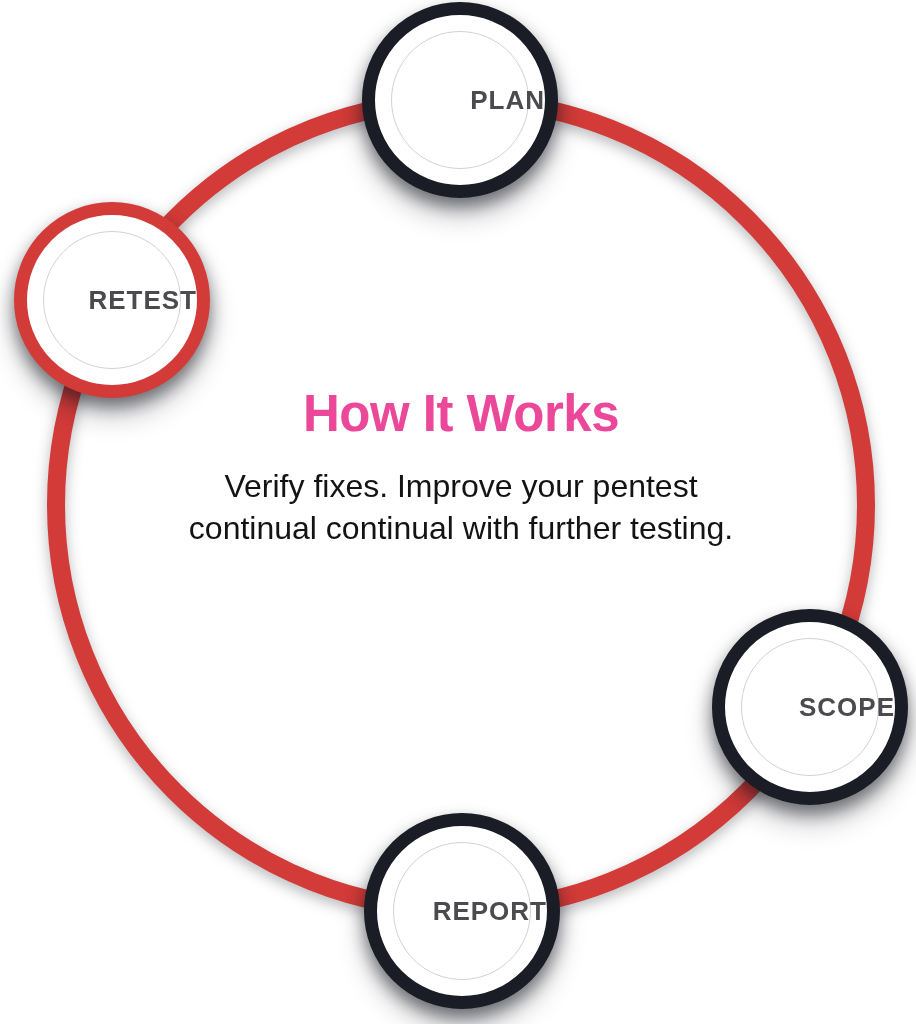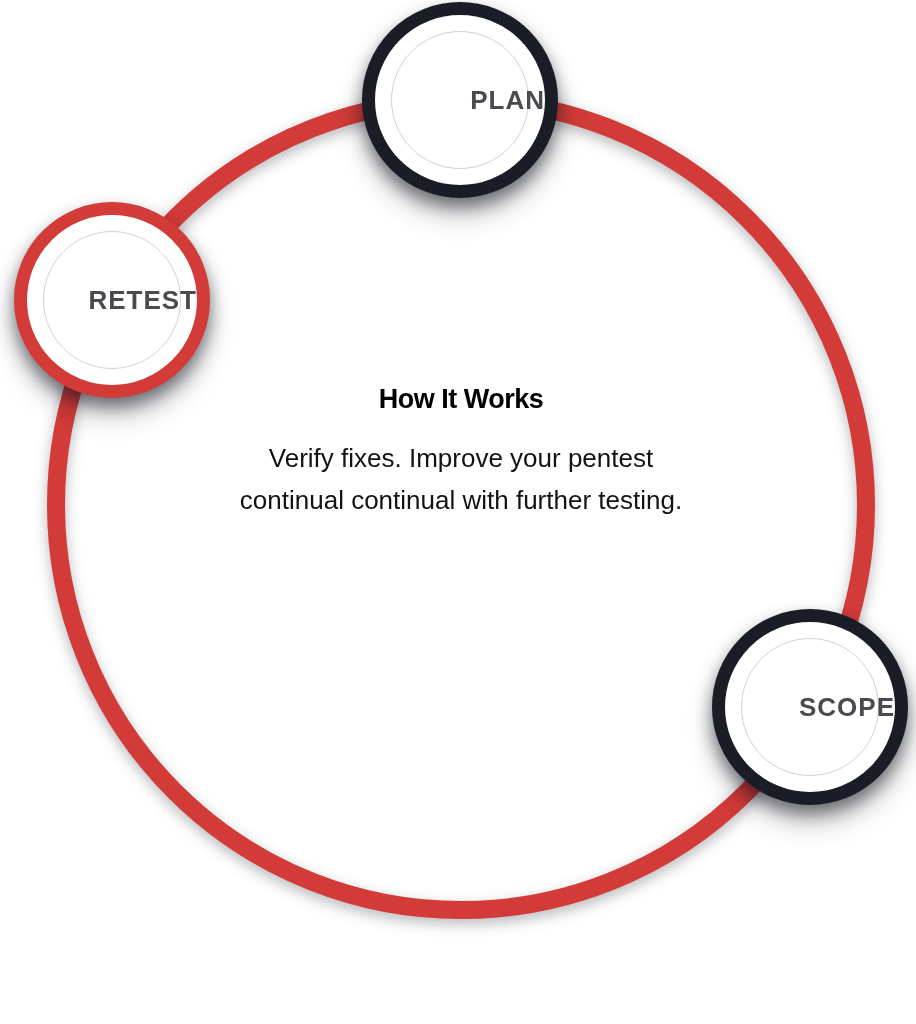--- a/index.html
+++ b/index.html
@@ -72,28 +72,28 @@
   .center-text {
     position: absolute;
     left: 461px;
     top: 384px;
     width: 640px;
     transform: translateX(-50%);
     text-align: center;
   }
   .center-title {
     margin: 0 0 22px 0;
-    font-size: 27px;
+    font-size: 51px;
     font-weight: 800;
     letter-spacing: -0.5px;
-    color: #000000;
+    color: #ec4899;
   }
   .center-desc {
     margin: 0;
-    font-size: 26px;
+    font-size: 32px;
     line-height: 42px;
     color: #131316;
   }
   .center-desc .desc-line { display: block; }
 </style>
 </head>
 <body>
 
 <div class="stage">
 
@@ -105,20 +105,24 @@
     <span class="node-inner-ring"></span>
     <span class="node-label">PLAN</span>
   </div>
 
 
   <div class="node node--test">
     <span class="node-inner-ring"></span>
     <span class="node-label">SCOPE</span>
   </div>
 
+  <div class="node node--report">
+    <span class="node-inner-ring"></span>
+    <span class="node-label">REPORT</span>
+  </div>
 
 
   <div class="node node--red node--retest">
     <span class="node-inner-ring"></span>
     <span class="node-label">RETEST</span>
   </div>
 
   <div class="center-text">
     <h1 class="center-title">How It Works</h1>
     <p class="center-desc">

